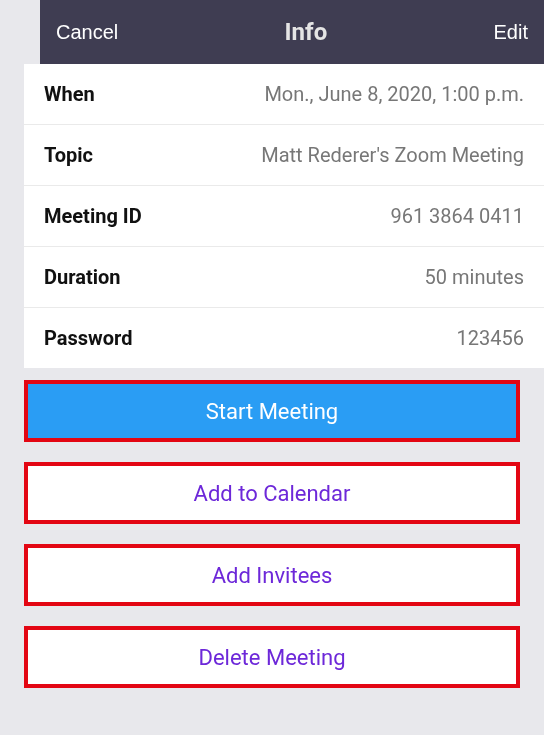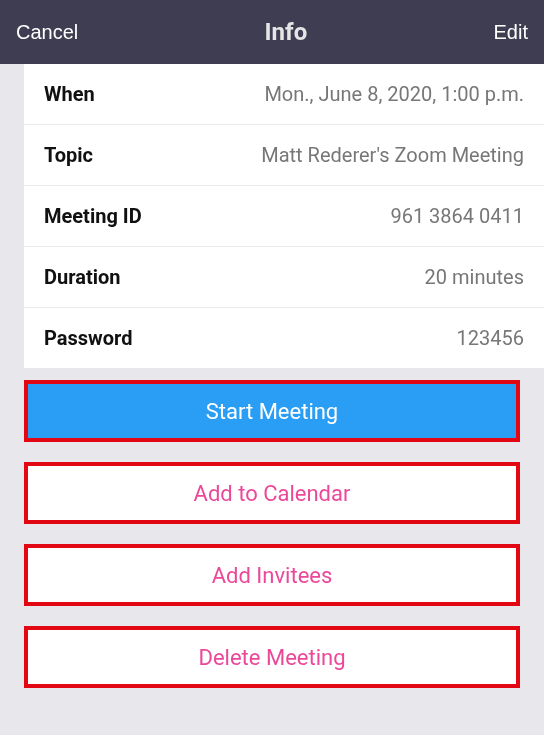--- a/index.html
+++ b/index.html
@@ -15,20 +15,21 @@
       overflow: hidden;
     }
     .header {
       background: #3f3d52;
       height: 64px;
       display: flex;
       align-items: center;
       justify-content: space-between;
       padding: 0 16px;
       color: #fff;
+      margin-left: 40px;
     }
     .header-btn {
       font-size: 20px;
       font-weight: 400;
       color: #fff;
       background: none;
       border: none;
       cursor: pointer;
     }
     .header-title {
@@ -68,21 +69,21 @@
     }
     .action-btn {
       border: 4px solid #e30613;
       height: 62px;
       display: flex;
       align-items: center;
       justify-content: center;
       font-size: 22px;
       cursor: pointer;
       background: #fff;
-      color: #ec4899;
+      color: #6d28d9;
     }
     .action-btn.primary {
       background: #2a9df4;
       color: #fff;
     }
   </style>
 </head>
 <body>
 
 <div class="header">
@@ -99,21 +100,21 @@
   <div class="row">
     <span class="row-label">Topic</span>
     <span class="row-value">Matt Rederer's Zoom Meeting</span>
   </div>
   <div class="row">
     <span class="row-label">Meeting ID</span>
     <span class="row-value">961 3864 0411</span>
   </div>
   <div class="row">
     <span class="row-label">Duration</span>
-    <span class="row-value">20 minutes</span>
+    <span class="row-value">50 minutes</span>
   </div>
   <div class="row">
     <span class="row-label">Password</span>
     <span class="row-value">123456</span>
   </div>
 </div>
 
 <div class="actions">
   <div class="action-btn primary">Start Meeting</div>
   <div class="action-btn">Add to Calendar</div>

